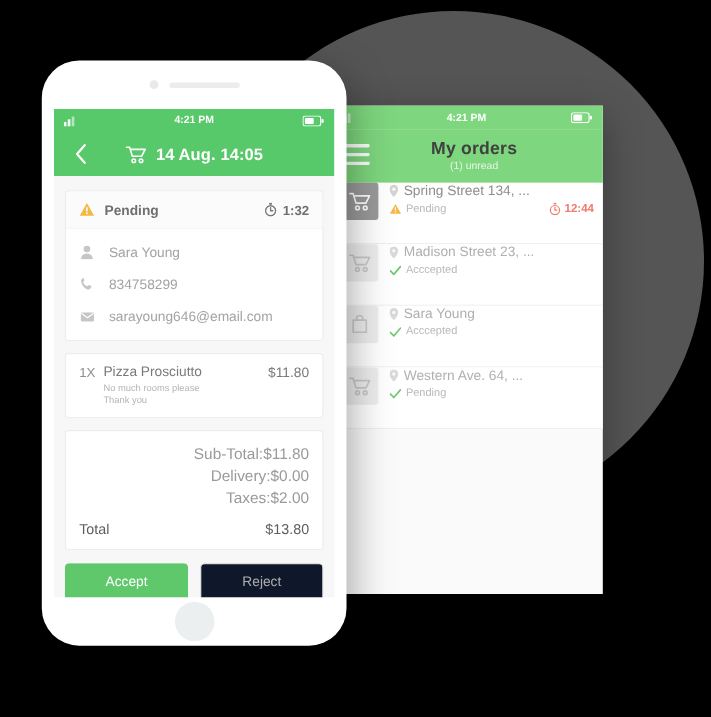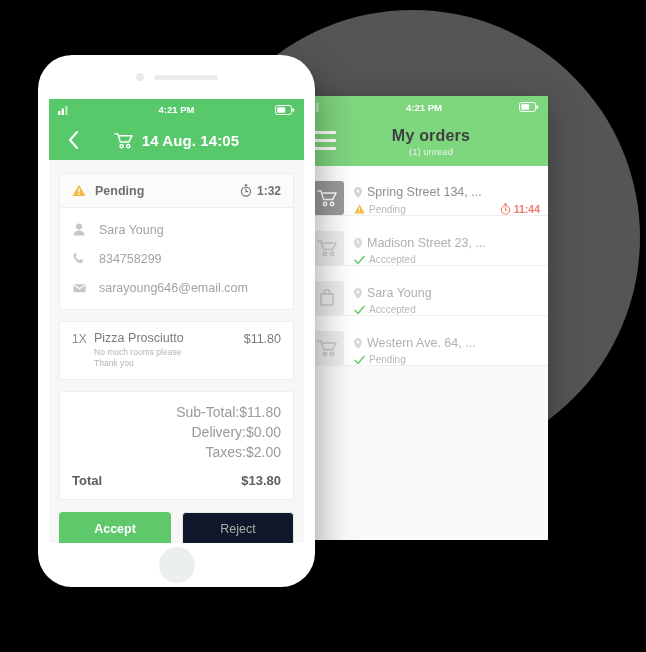--- a/index.html
+++ b/index.html
@@ -108,23 +108,23 @@
     color: #404040;
     letter-spacing: .2px;
   }
   .bp-subtitle {
     font-size: 9.5px;
     color: #e8f7e8;
     margin-top: 1px;
   }
 
   .order-row {
-    height: 50px;
-    display: flex;
-    align-items: flex-end;
+    height: 56px;
+    display: flex;
+    align-items: flex-start;
     border-bottom: 1px solid #efefef;
     background: #ffffff;
     padding-left: 10px;
   }
   .order-row.is-unread { background: #ffffff; }
   .order-thumb {
     width: 34px;
     height: 34px;
     border-radius: 3px;
     background: #eeeeee;
@@ -360,21 +360,21 @@
     justify-content: flex-end;
     font-size: 14px;
     color: #9a9a9a;
     padding: 2px 0;
   }
   .total-grand {
     display: flex;
     justify-content: space-between;
     font-size: 13px;
     color: #5d5d5d;
-    font-weight: bold;
+    font-weight: normal;
     margin-top: 11px;
   }
 
   .action-bar {
     display: flex;
     gap: 11px;
     padding: 12px 10px 0 10px;
   }
   .btn {
     flex: 1;
@@ -383,21 +383,20 @@
     display: flex;
     align-items: center;
     justify-content: center;
     font-size: 12.5px;
     cursor: pointer;
     border: 1px solid transparent;
   }
   .btn-accept {
     background: #5ec86a;
     color: #ffffff;
-    font-weight: bold;
   }
   .btn-reject {
     background: #0f172a;
     border: 1px solid #e6e6e6;
     color: #aeaeae;
   }
 </style>
 </head>
 <body>
 
@@ -477,21 +476,21 @@
               <rect x="4.95" y="7.1" width="1.1" height="1.1" fill="#ffffff"></rect>
             </svg>
             <span>Pending</span>
           </span>
           <span class="order-timer">
             <svg width="11" height="12" viewBox="0 0 11 12">
               <circle cx="5.5" cy="7" r="4.2" fill="none" stroke="#ef7b6e" stroke-width="1.1"></circle>
               <rect x="4.3" y="0.3" width="2.4" height="1.6" rx="0.5" fill="#ef7b6e"></rect>
               <path d="M5.5 4.5v2.5h1.8" fill="none" stroke="#ef7b6e" stroke-width="1.1" stroke-linecap="round"></path>
             </svg>
-            <span>11:44</span>
+            <span>12:44</span>
           </span>
         </div>
       </div>
     </div>
 
     <div class="order-row">
       <div class="order-thumb">
         <svg width="20" height="18" viewBox="0 0 20 18">
           <path d="M1 2h3l2.6 8.6h9L19 4H6" fill="none" stroke="#c9c9c9" stroke-width="1.5" stroke-linecap="round" stroke-linejoin="round"></path>
           <circle cx="8" cy="15" r="1.7" fill="none" stroke="#c9c9c9" stroke-width="1.5"></circle>

